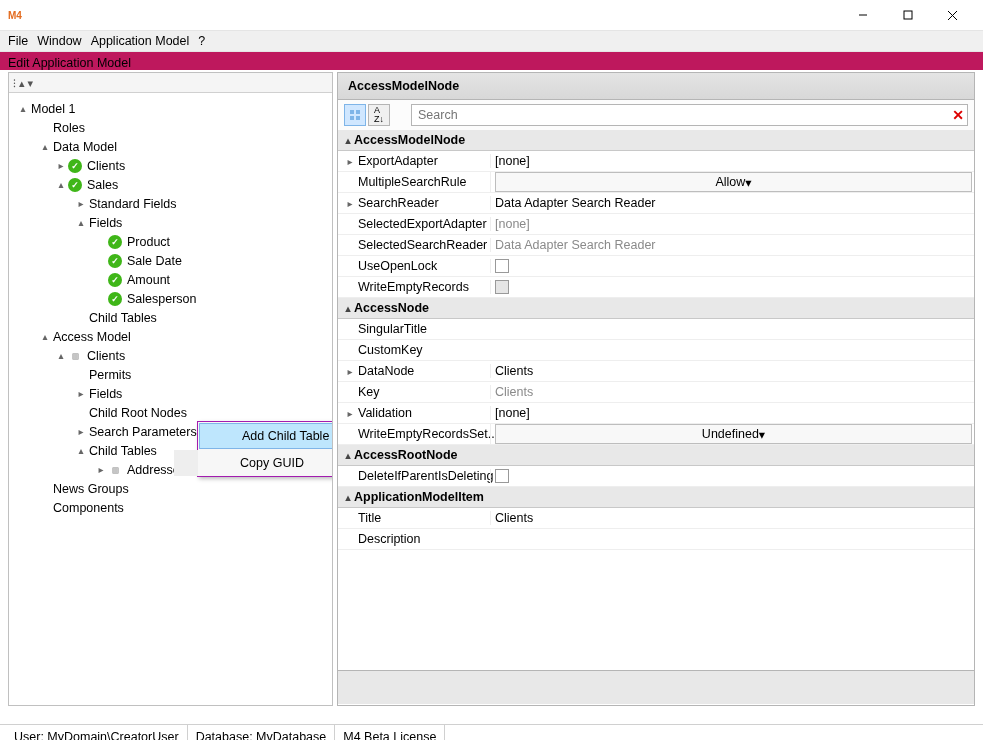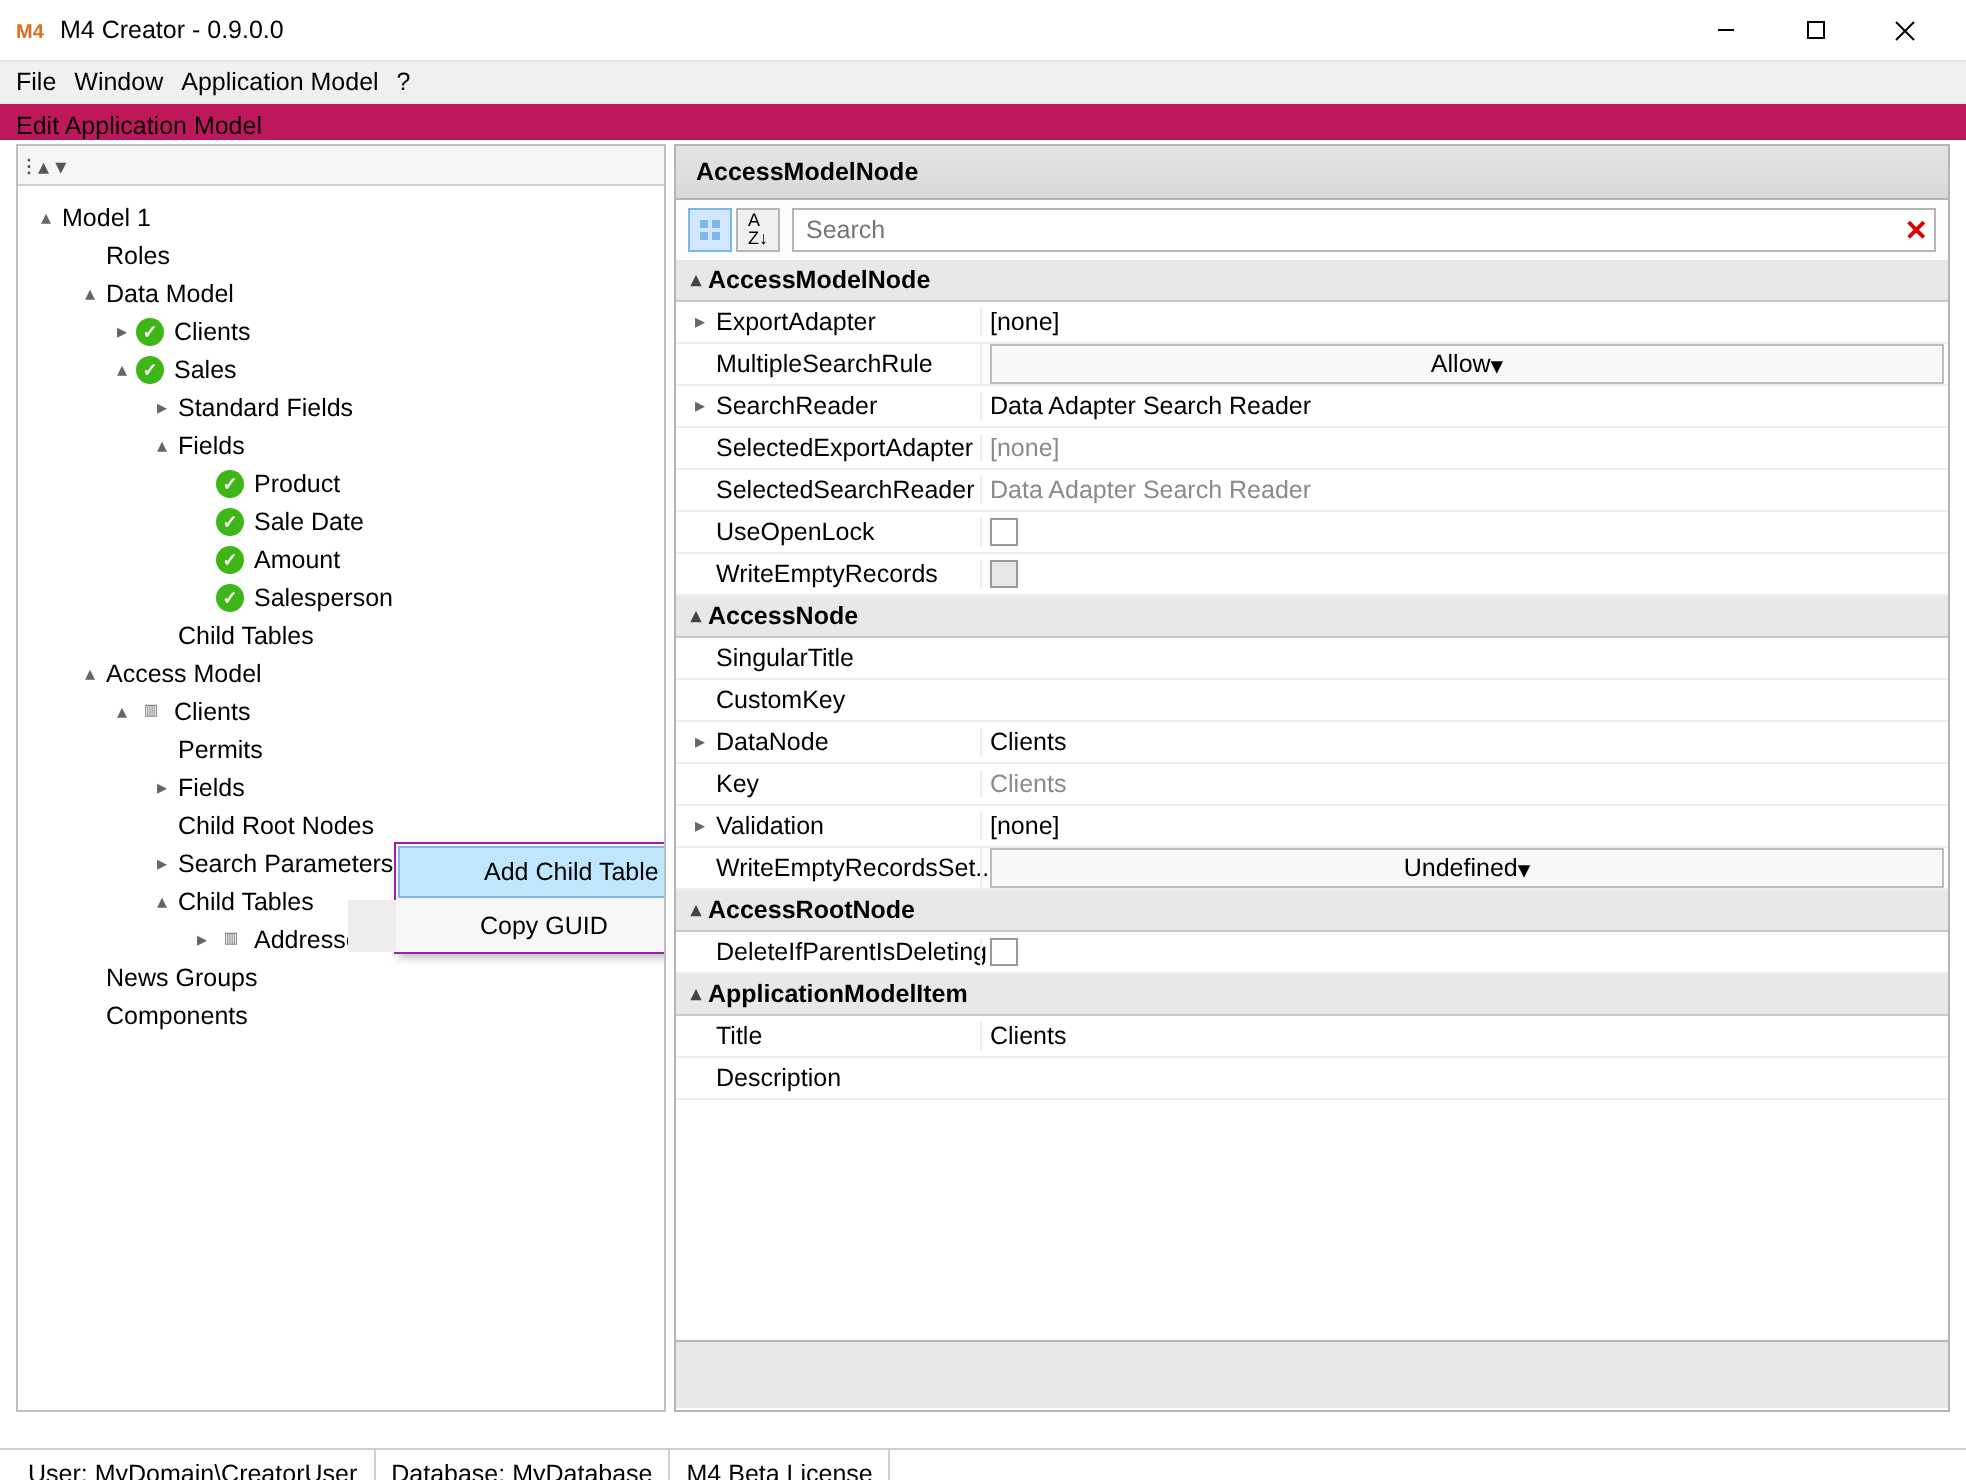--- a/index.html
+++ b/index.html
@@ -21,21 +21,21 @@
   .ic { display:inline-flex; width:16px; height:16px; align-items:center; justify-content:center; margin-right:2px;}
   .lbl { padding:0 2px;}
   .check-circle { width:14px;height:14px;border-radius:50%; background:#3fb618; color:#fff; font-size:9px; display:flex;align-items:center;justify-content:center; font-weight:bold;}
   .depth0{padding-left:4px;} .depth1{padding-left:26px;} .depth2{padding-left:42px;} .depth3{padding-left:62px;} .depth4{padding-left:82px;}
   .right { flex:1; margin:2px 8px 4px 0; display:flex; flex-direction:column;}
   .right-header { background:linear-gradient(#e4e4e4,#d8d8d8); border:1px solid #b5b5b5; padding:6px 10px; font-weight:bold;}
   .right-tools { display:flex; align-items:center; border-left:1px solid #b5b5b5;border-right:1px solid #b5b5b5; padding:4px 6px; gap:6px; background:#fcfcfc;}
   .sortbtns{display:flex;gap:2px;}
   .sortbtn{width:22px;height:22px;border:1px solid #b5b5b5;background:#f0f0f0;display:flex;align-items:center;justify-content:center;font-size:11px;}
   .sortbtn.active{background:#d0e7ff;border-color:#7fb5e8;}
-  .searchbox{flex:1;position:relative;}
+  .searchbox{flex:1;position:relative;margin-left:15px;}
   .searchbox input{width:100%;height:22px;border:1px solid #b5b5b5;padding:2px 22px 2px 6px;font-size:12.5px;color:#888;}
   .searchbox .x{position:absolute;right:4px;top:3px;color:#d00;font-weight:bold;font-size:14px;}
   .propgrid{flex:1;border:1px solid #b5b5b5;border-top:none;overflow:auto;background:#fff;}
   .pg-cat{background:#e8e8e8;border-bottom:1px solid #c8c8c8;height:21px;display:flex;align-items:center;font-weight:bold;padding-left:4px;}
   .pg-cat .tw{color:#444;}
   .pg-row{display:flex;height:21px;border-bottom:1px solid #eee;align-items:center;}
   .pg-name{width:152px;padding-left:20px;display:flex;align-items:center;}
   .pg-name .tw{margin-left:-14px;margin-right:2px;}
   .pg-val{flex:1;padding-left:4px;display:flex;align-items:center;border-left:1px solid #eee;}
   .pg-val.gray{color:#8a8a8a;}
@@ -51,21 +51,20 @@
   .statusbar .cell{padding:0 8px;border-right:1px solid #d0d0d0;height:100%;display:flex;align-items:center;}
   .column-icon{font-family:monospace;font-size:10px;letter-spacing:-1px;color:#8a8a8a;}
 </style>
 </head>
 <body>
 
 <div class="titlebar">
   <svg class="logo" viewBox="0 0 16 16">
       <text x="0" y="12" font-size="10" font-weight="bold" fill="#e36b1f">M4</text>
     </svg>
-  <span class="title">M4 Creator - 0.9.0.0</span>
   <div class="winbtns">
     <div class="winbtn">
         <svg width="10" height="10">
           <line x1="1" y1="5" x2="9" y2="5" stroke="#000"></line>
         </svg>
       </div>
     <div class="winbtn">
         <svg width="10" height="10">
           <rect x="1" y="1" width="8" height="8" fill="none" stroke="#000"></rect>
         </svg>

